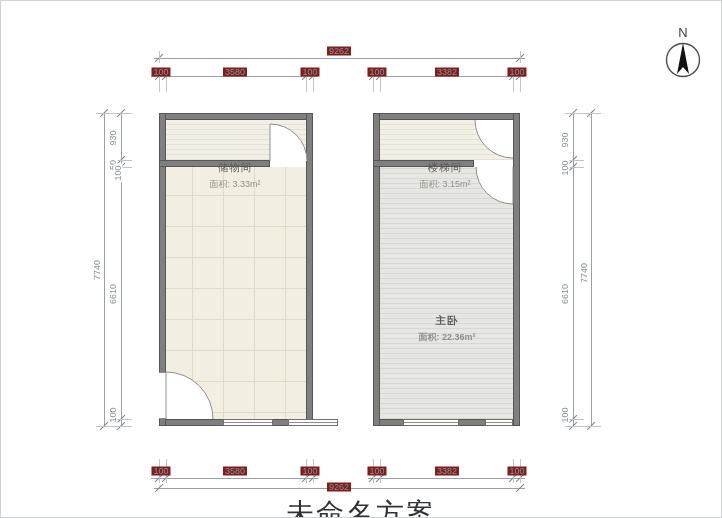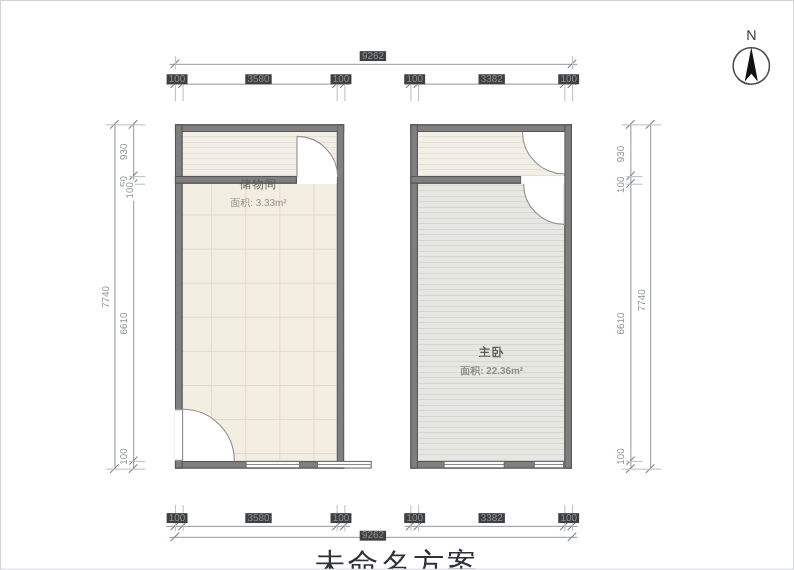--- a/index.html
+++ b/index.html
@@ -11,21 +11,21 @@
   
   .dl{position:absolute;background:#9aa0a5;}
   .dl.h{height:1px;}
   .dl.v{width:1px;}
   .ext{position:absolute;background:#c0c4c8;}
   .ext.v{width:1px;}
   .ext.h{height:1px;}
   .tick{position:absolute;width:11px;height:1px;background:#7d8389;
         transform:translate(-50%,-50%) rotate(-45deg);}
   .dlab{position:absolute;transform:translate(-50%,-50%);font-size:9px;line-height:1;
-        color:#8b9197;background:#404040;padding:0 2px;white-space:nowrap;}
+        color:#8b9197;background:#7f1d1d;padding:0 2px;white-space:nowrap;}
   .dlab.rot{transform:translate(-50%,-50%) rotate(-90deg);background:#fff;}
   
   .wall{position:absolute;background:#7f7f7f;box-shadow:inset 0 0 0 1px #565656;}
   .gapw{position:absolute;background:#ffffff;}
   
   .floor{position:absolute;}
   .floor-tile{background-color:#f2eee2;
     background-image:linear-gradient(#e2dac8 1px,transparent 1px),
                      linear-gradient(90deg,#e2dac8 1px,transparent 1px);
     background-size:31px 31px;background-position:-5px -3px;}
@@ -194,20 +194,24 @@
     <path d="M512 166 L512 203" stroke="#8f8f8f" stroke-width="1"></path>
     <path d="M165 418 L165 371 A47 47 0 0 1 212 418 Z" fill="#ffffff" stroke="none"></path>
     <path d="M165 371 A47 47 0 0 1 212 418" fill="none" stroke="#8f8f8f" stroke-width="1"></path>
     <path d="M165 418 L165 371" stroke="#8f8f8f" stroke-width="1"></path>
   </svg>
 
   <div class="room-label" style="left:234px;top:139px">
     <span class="room-name">储物间</span>
     <span class="room-area">面积: 3.33m²</span>
   </div>
+  <div class="room-label" style="left:444px;top:139px">
+    <span class="room-name">楼梯间</span>
+    <span class="room-area">面积: 3.15m²</span>
+  </div>
   <div class="room-label gray" style="left:446px;top:292px">
     <span class="room-name">主卧</span>
     <span class="room-area">面积: 22.36m²</span>
   </div>
 
   <span class="north-n" style="left:682px;top:31px">N</span>
   <svg width="44" height="44" viewBox="0 0 44 44" style="left:660px;top:37px">
     <circle cx="22" cy="22" r="16.5" fill="none" stroke="#4a4d50" stroke-width="1.4"></circle>
     <polygon points="22,5 16,36 22,29 28,36" fill="#121212"></polygon>
   </svg>

